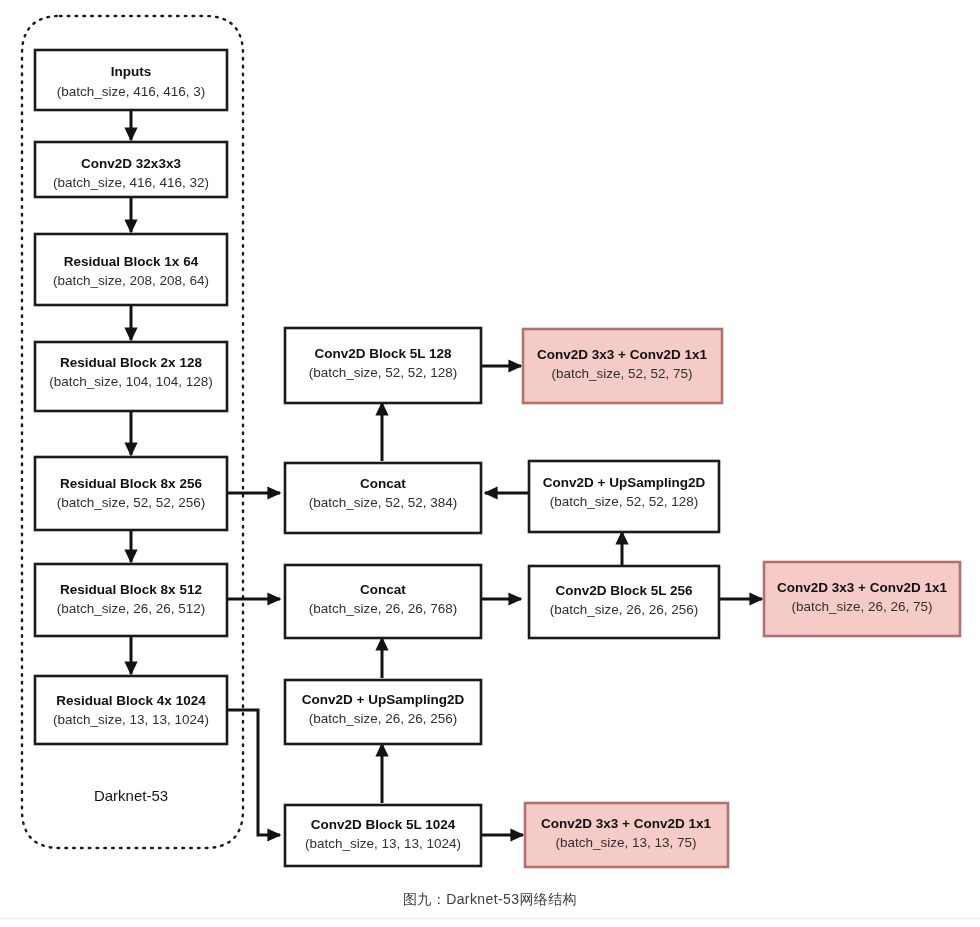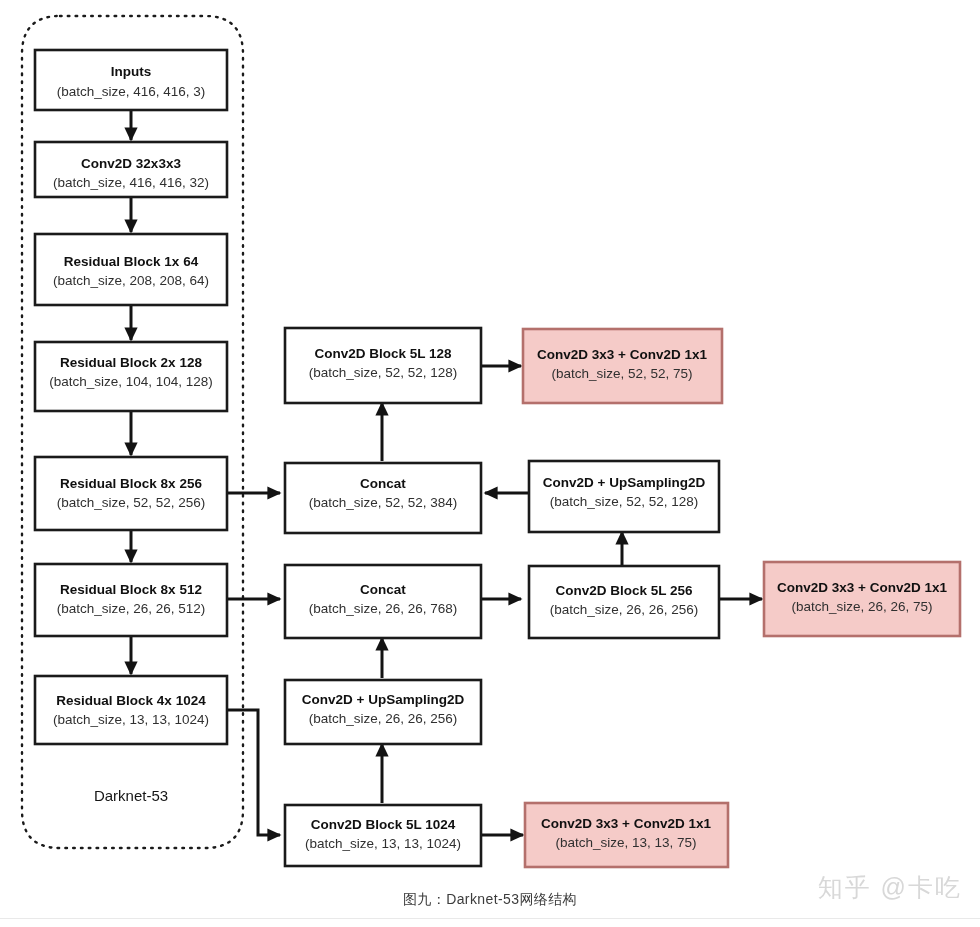--- a/index.html
+++ b/index.html
@@ -253,17 +253,16 @@
     <g>
       <rect class="node-rect accent" x="525" y="803" width="203" height="64"></rect>
       <text class="node-title" x="626" y="824">Conv2D 3x3 + Conv2D 1x1</text>
       <text class="node-shape" x="626" y="843">(batch_size, 13, 13, 75)</text>
     </g>
 
   </svg>
 
   <div class="caption">图九：Darknet-53网络结构</div>
 
-  <div class="watermark">知乎 @卡吃</div>
 
   <div class="bottom-rule"></div>
 
 </div>
 
 </body></html>

